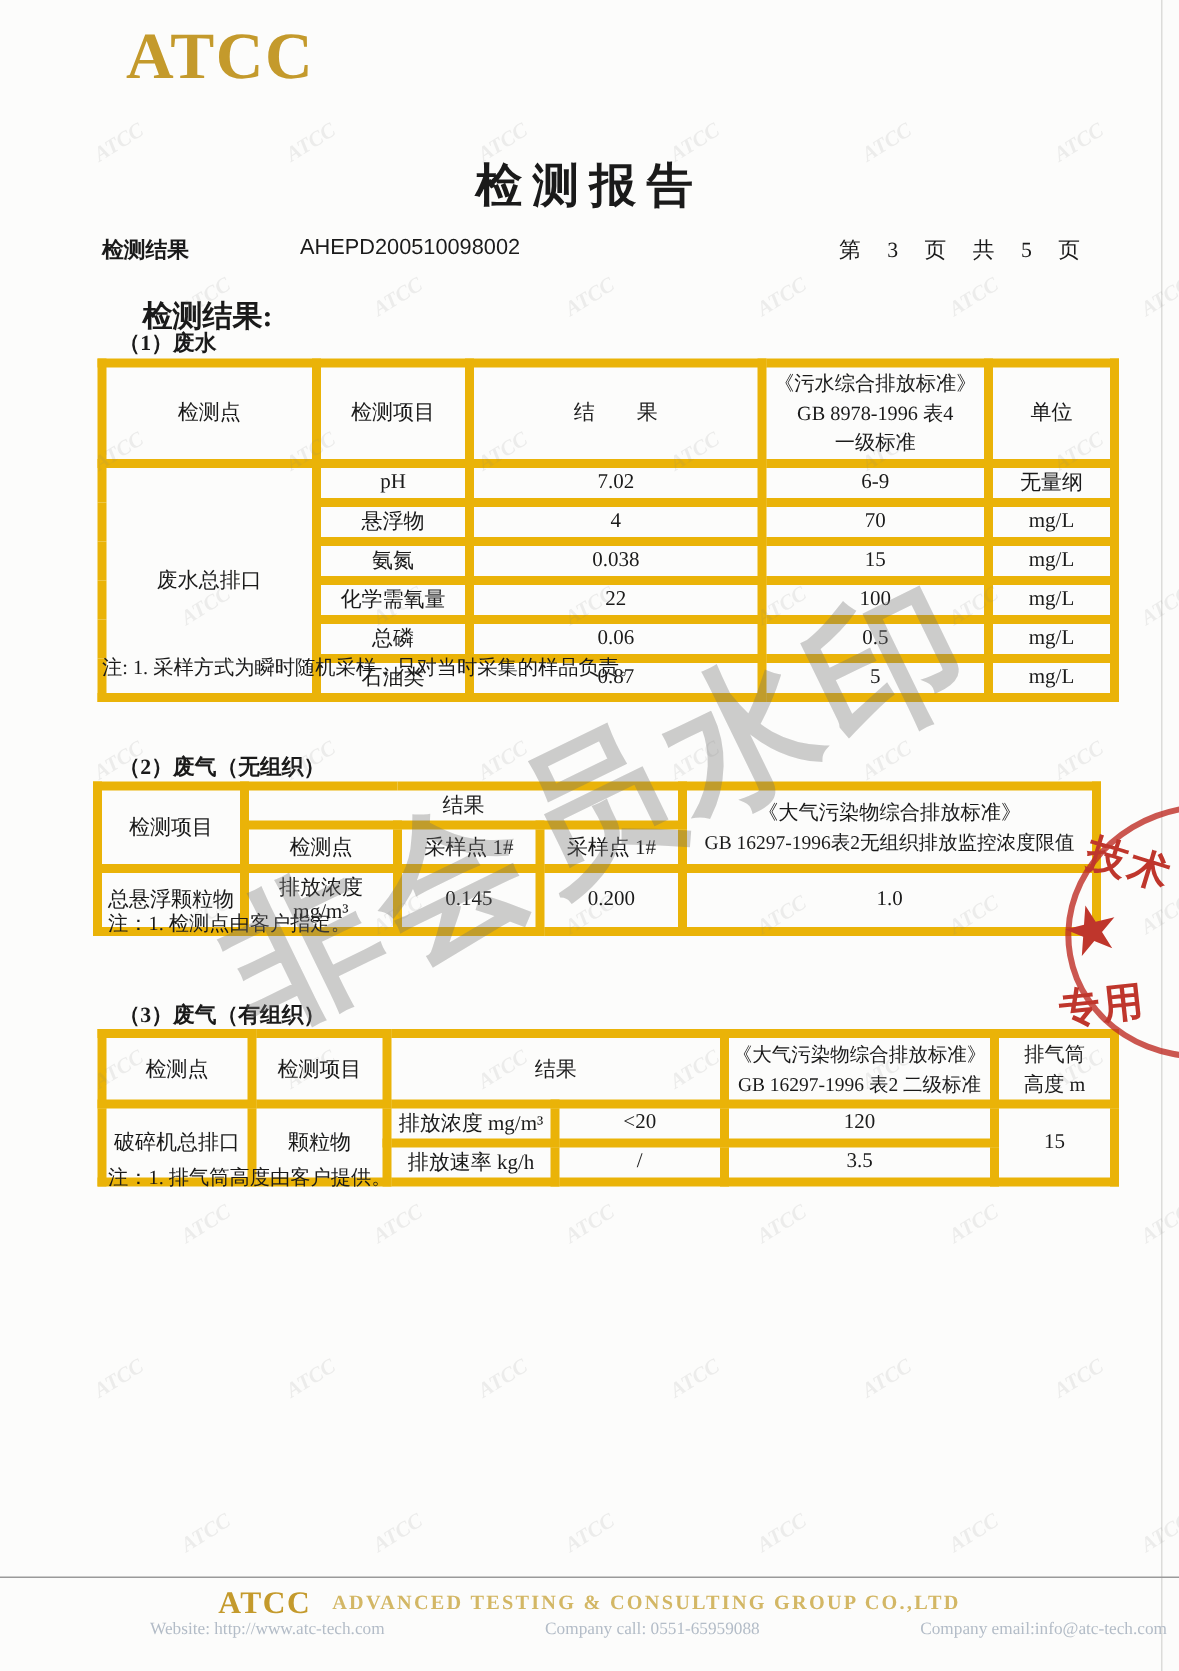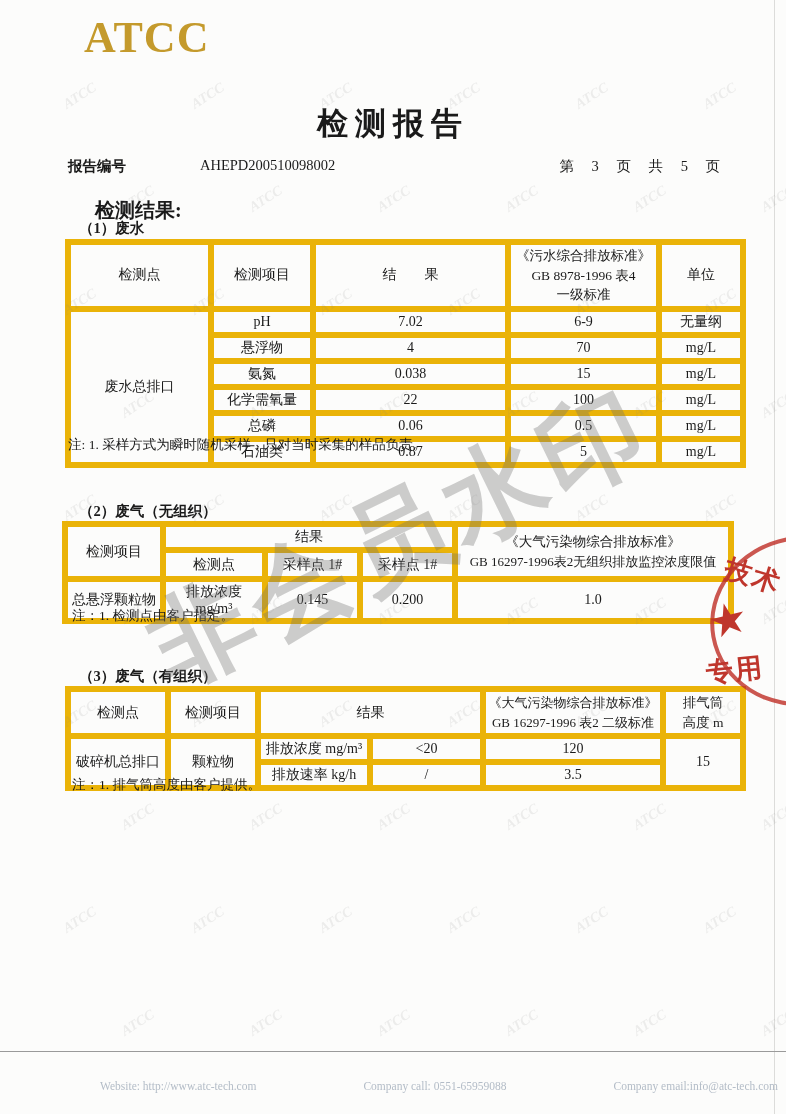--- a/index.html
+++ b/index.html
@@ -18,21 +18,21 @@
   .logo-cn {
     font-size:34px; color:#c4c8cc; letter-spacing:22px; margin-left:22px;
     font-weight:400; line-height:1;
   }
   .doc-title {
     position:absolute; top:103px; left:0; width:100%; text-align:center;
     font-size:31px; font-weight:bold; letter-spacing:7px;
   }
   .report-row { position:absolute; top:157px; left:68px; right:66px; font-size:14.5px; }
   .report-label { font-weight:bold; }
-  .report-no { position:absolute; left:132px; top:0; font-family:Liberation Serif, serif; }
+  .report-no { position:absolute; left:132px; top:0; font-family:Liberation Sans, sans-serif; }
   .page-info { position:absolute; right:0; top:0;text-align:center; }
   .page-info span { display:inline-block; }
   .pi-gap { margin:0 14px; }
   .pi-gap2 { margin-right:14px; }
   
   .results-label { position:absolute; top:197px; left:68px; font-size:20px; font-weight:bold;margin-left:27px; }
   .sec-heading { position:absolute; font-size:14.5px; font-weight:bold; }
   .h1 { top:219px; left:79px; }
   .h2 { top:502px; left:79px; }
   .h3 { top:667px; left:79px; }
@@ -99,21 +99,21 @@
 
 <div class="page">
 
   <div class="logo-row">
     <span class="logo-en">ATCC</span>
   </div>
 
   <div class="doc-title">检测报告</div>
 
   <div class="report-row">
-    <span class="report-label">报告编号</span>
+    <span class="report-label">检测结果</span>
     <span class="report-no">AHEPD200510098002</span>
     <span class="page-info">
       <span>第</span>
       <span class="pi-gap">3</span>
       <span class="pi-gap2">页</span>
       <span>共</span>
       <span class="pi-gap">5</span>
       <span>页</span>
     </span>
   </div>
@@ -324,19 +324,23 @@
       <span class="tile" style="left: 248px; top: 1015px;">ATCC</span>
       <span class="tile" style="left: 376px; top: 1015px;">ATCC</span>
       <span class="tile" style="left: 504px; top: 1015px;">ATCC</span>
       <span class="tile" style="left: 632px; top: 1015px;">ATCC</span>
       <span class="tile" style="left: 760px; top: 1015px;">ATCC</span>
     </div>
 
   <div class="scan-line"></div>
 
   <div class="footer-line"></div>
+  <div class="footer-brand">
+    <span class="footer-logo">ATCC</span>
+    <span class="footer-company">ADVANCED TESTING &amp; CONSULTING GROUP CO.,LTD</span>
+  </div>
   <div class="footer-contacts">
     <span>Website: http://www.atc-tech.com</span>
     <span>Company call: 0551-65959088</span>
     <span>Company email:info@atc-tech.com</span>
   </div>
 
 </div>
 
 </body></html>

